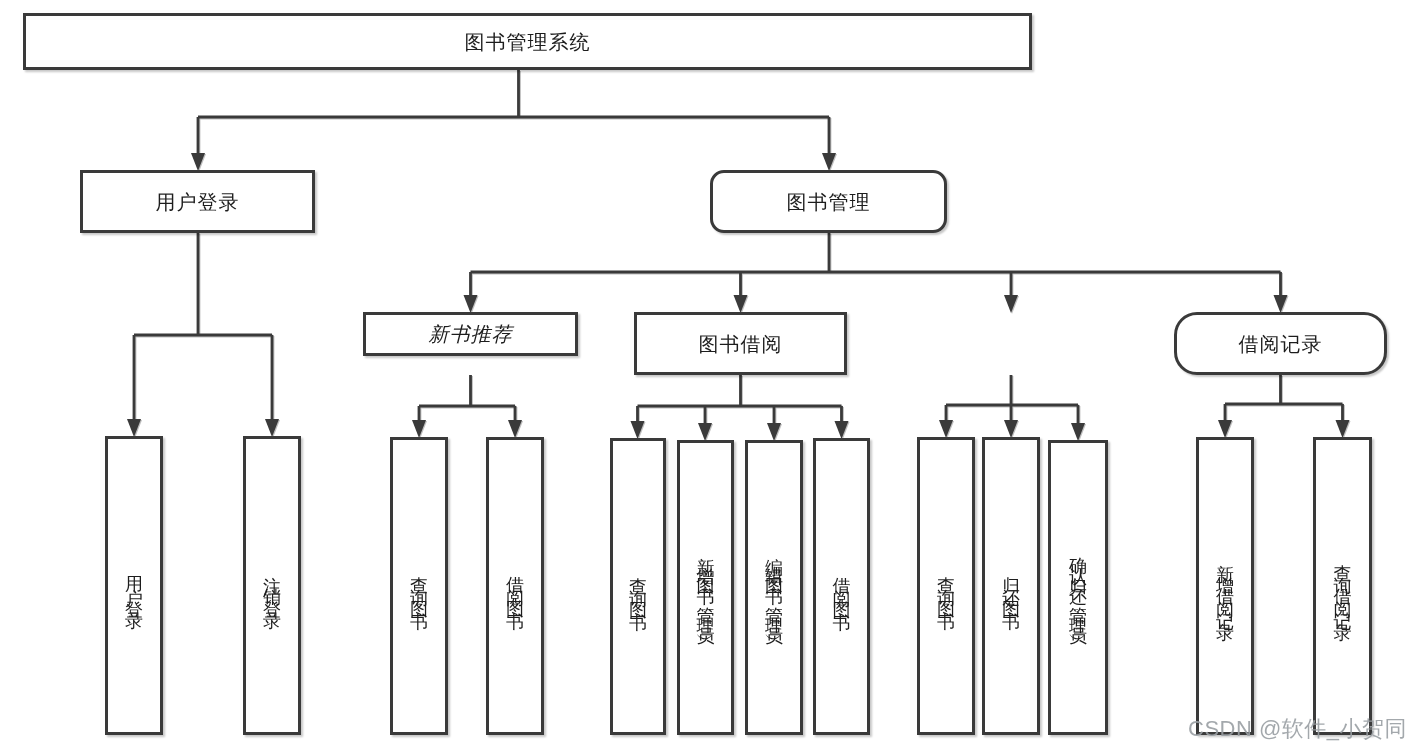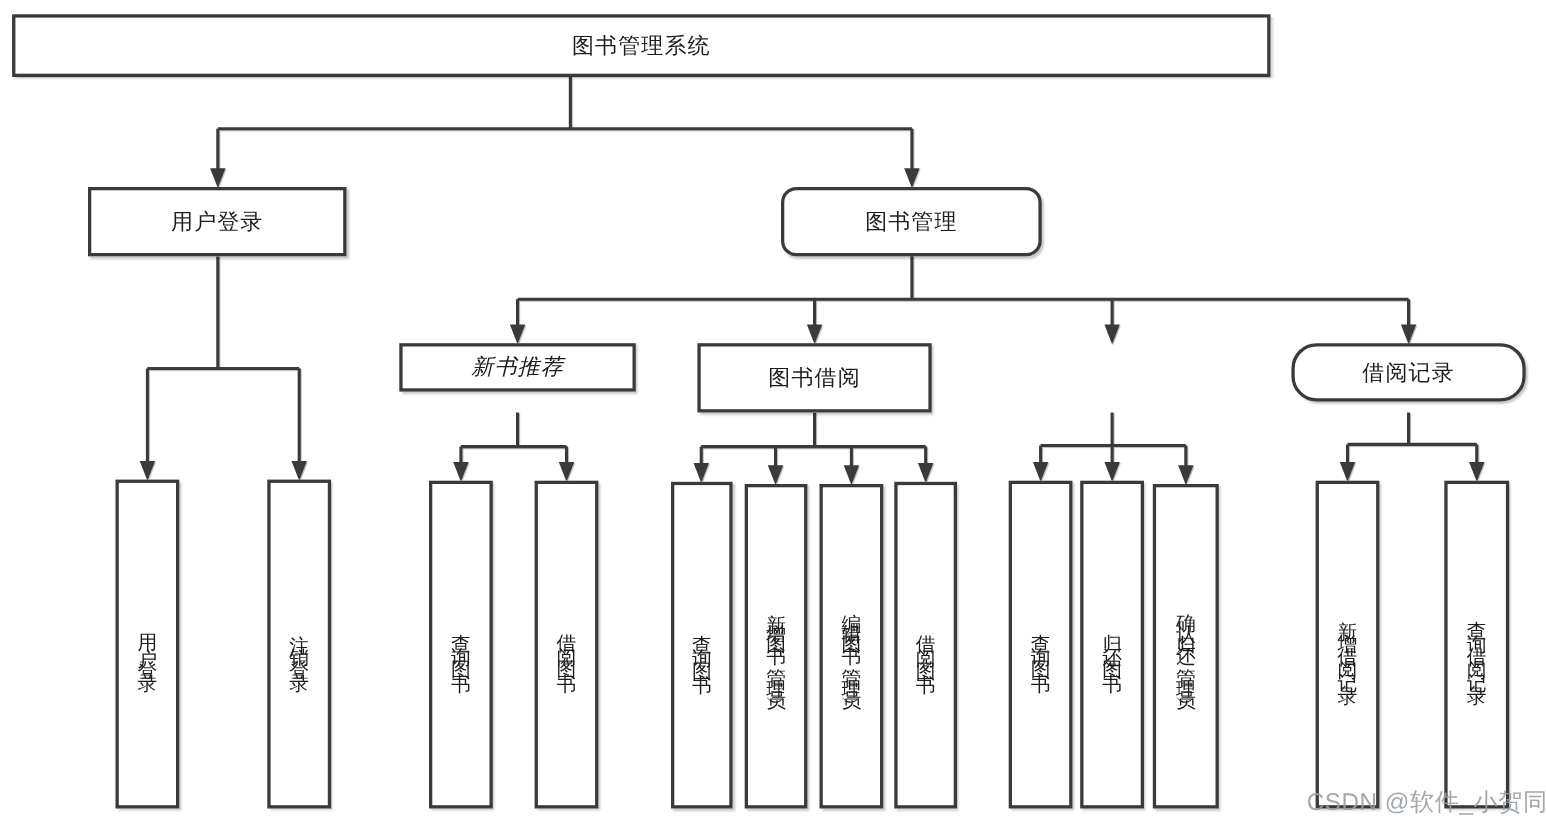--- a/index.html
+++ b/index.html
@@ -99,28 +99,28 @@
 
       <path d="M939 420 L953 420 L946 438 Z"></path>
       <path d="M1004 420 L1018 420 L1011 438 Z"></path>
       <path d="M1071 423 L1085 423 L1078 441 Z"></path>
 
       <path d="M1218 420 L1232 420 L1225 438 Z"></path>
       <path d="M1335.5 420 L1349.5 420 L1342.5 438 Z"></path>
     </g>
   </svg>
 
-  <div class="node h" style="left:11px; top:13px; width:1144px; height:57px;">图书管理系统</div>
+  <div class="node h" style="left:23px; top:13px; width:1009px; height:57px;">图书管理系统</div>
 
   <div class="node h" style="left:80px; top:170px; width:235px; height:63px;">用户登录</div>
   <div class="node h" style="left:710px; top:170px; width:237px; height:63px;border-radius:14px;">图书管理</div>
 
   <div class="node h" style="left:363px; top:312px; width:215px; height:44px;font-style:italic;">新书推荐</div>
   <div class="node h" style="left:634px; top:312px; width:213px; height:63px;">图书借阅</div>
-  <div class="node h" style="left:1174px; top:312px; width:213px; height:53px;border-radius:23px;">借阅记录</div>
+  <div class="node h" style="left:1174px; top:312px; width:213px; height:63px;border-radius:23px;">借阅记录</div>
 
   <div class="node v" style="left:105px; top:436px; width:58px; height:299px;">用户登录</div>
   <div class="node v" style="left:243px; top:436px; width:58px; height:299px;">注销登录</div>
 
   <div class="node v" style="left:390px; top:437px; width:58px; height:298px;">查询图书</div>
   <div class="node v" style="left:486px; top:437px; width:58px; height:298px;">借阅图书</div>
 
   <div class="node v" style="left:610px; top:438px; width:56px; height:297px;">查询图书</div>
   <div class="node v long" style="left:677px; top:440px; width:57px; height:295px;">新增图书（管理员）</div>
   <div class="node v long" style="left:745px; top:440px; width:58px; height:295px;">编辑图书（管理员）</div>

